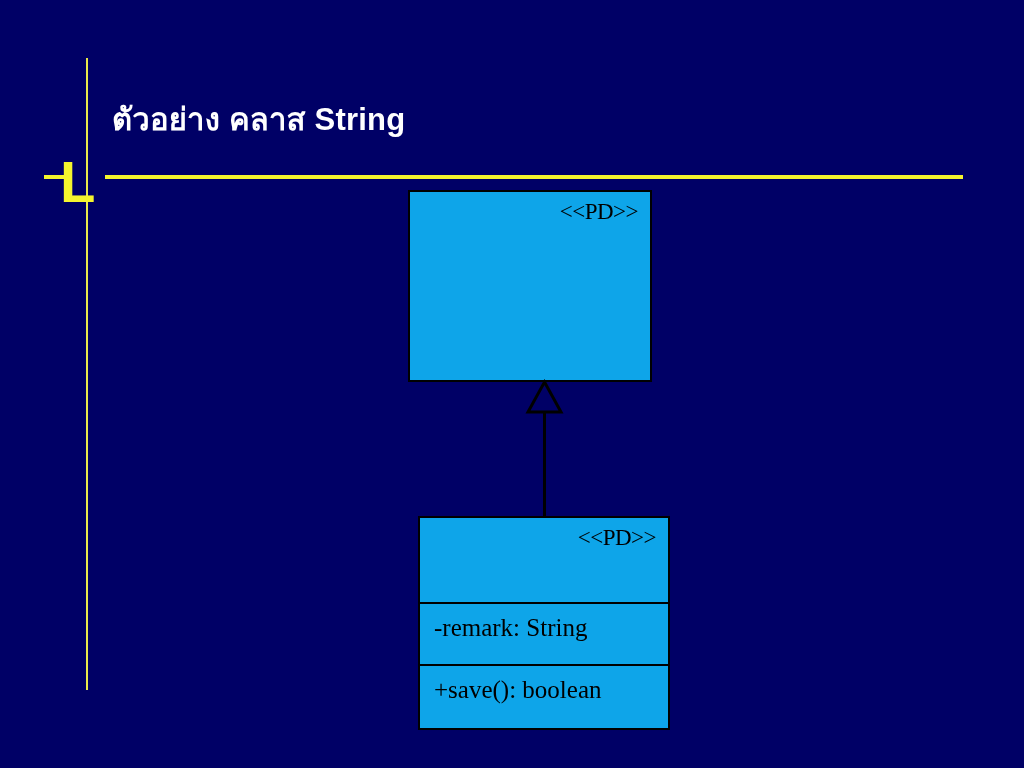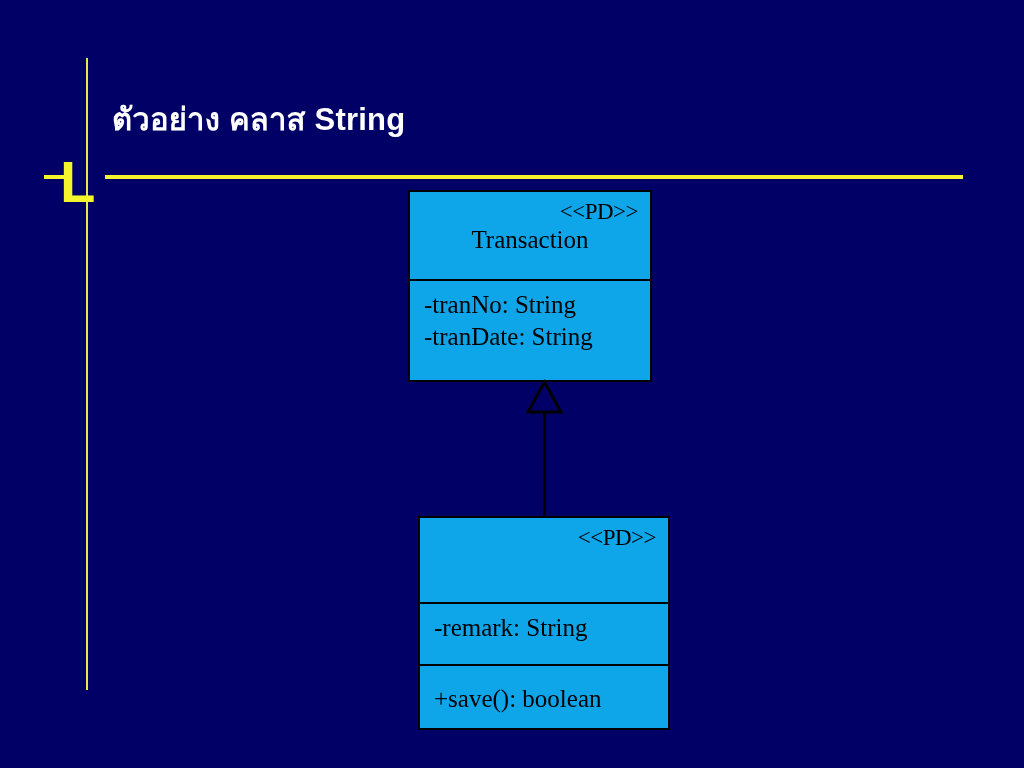--- a/index.html
+++ b/index.html
@@ -116,21 +116,21 @@
     font-size: 25px;
     line-height: 32px;
     text-align: left;
     padding-left: 14px;
     white-space: nowrap;
   }
   .uml-features {
     padding-top: 8px;
   }
   .uml-ops {
-    padding-top: 17px;
+    padding-top: 8px;
   }
 
   
   #class-transaction {
     left: 408px;
     top: 190px;
     width: 244px;
     height: 192px;
   }
   #class-transaction .uml-header { height: 87px; }
@@ -163,25 +163,20 @@
   <div class="hrule-stub"></div>
   <div class="hrule"></div>
 
   <div class="bullet-l">L</div>
 
   <div class="slide-title">ตัวอย่าง คลาส String</div>
 
   <div class="uml-class" id="class-transaction">
     <div class="uml-compartment uml-header">
       <div class="uml-stereotype">&lt;&lt;PD&gt;&gt;</div>
-      <div class="uml-classname">Transaction</div>
-    </div>
-    <div class="uml-compartment uml-features">
-      <div class="uml-member">-tranNo: String</div>
-      <div class="uml-member">-tranDate: String</div>
     </div>
   </div>
 
   <svg id="generalization" viewBox="0 0 50 142">
     <line x1="24.5" y1="35" x2="24.5" y2="142" stroke="#000000" stroke-width="3"></line>
     <polygon points="24.5,4 41,34 8,34" fill="#000066" stroke="#000000" stroke-width="3" stroke-linejoin="miter"></polygon>
   </svg>
 
   <div class="uml-class" id="class-cancel">
     <div class="uml-compartment uml-header">

